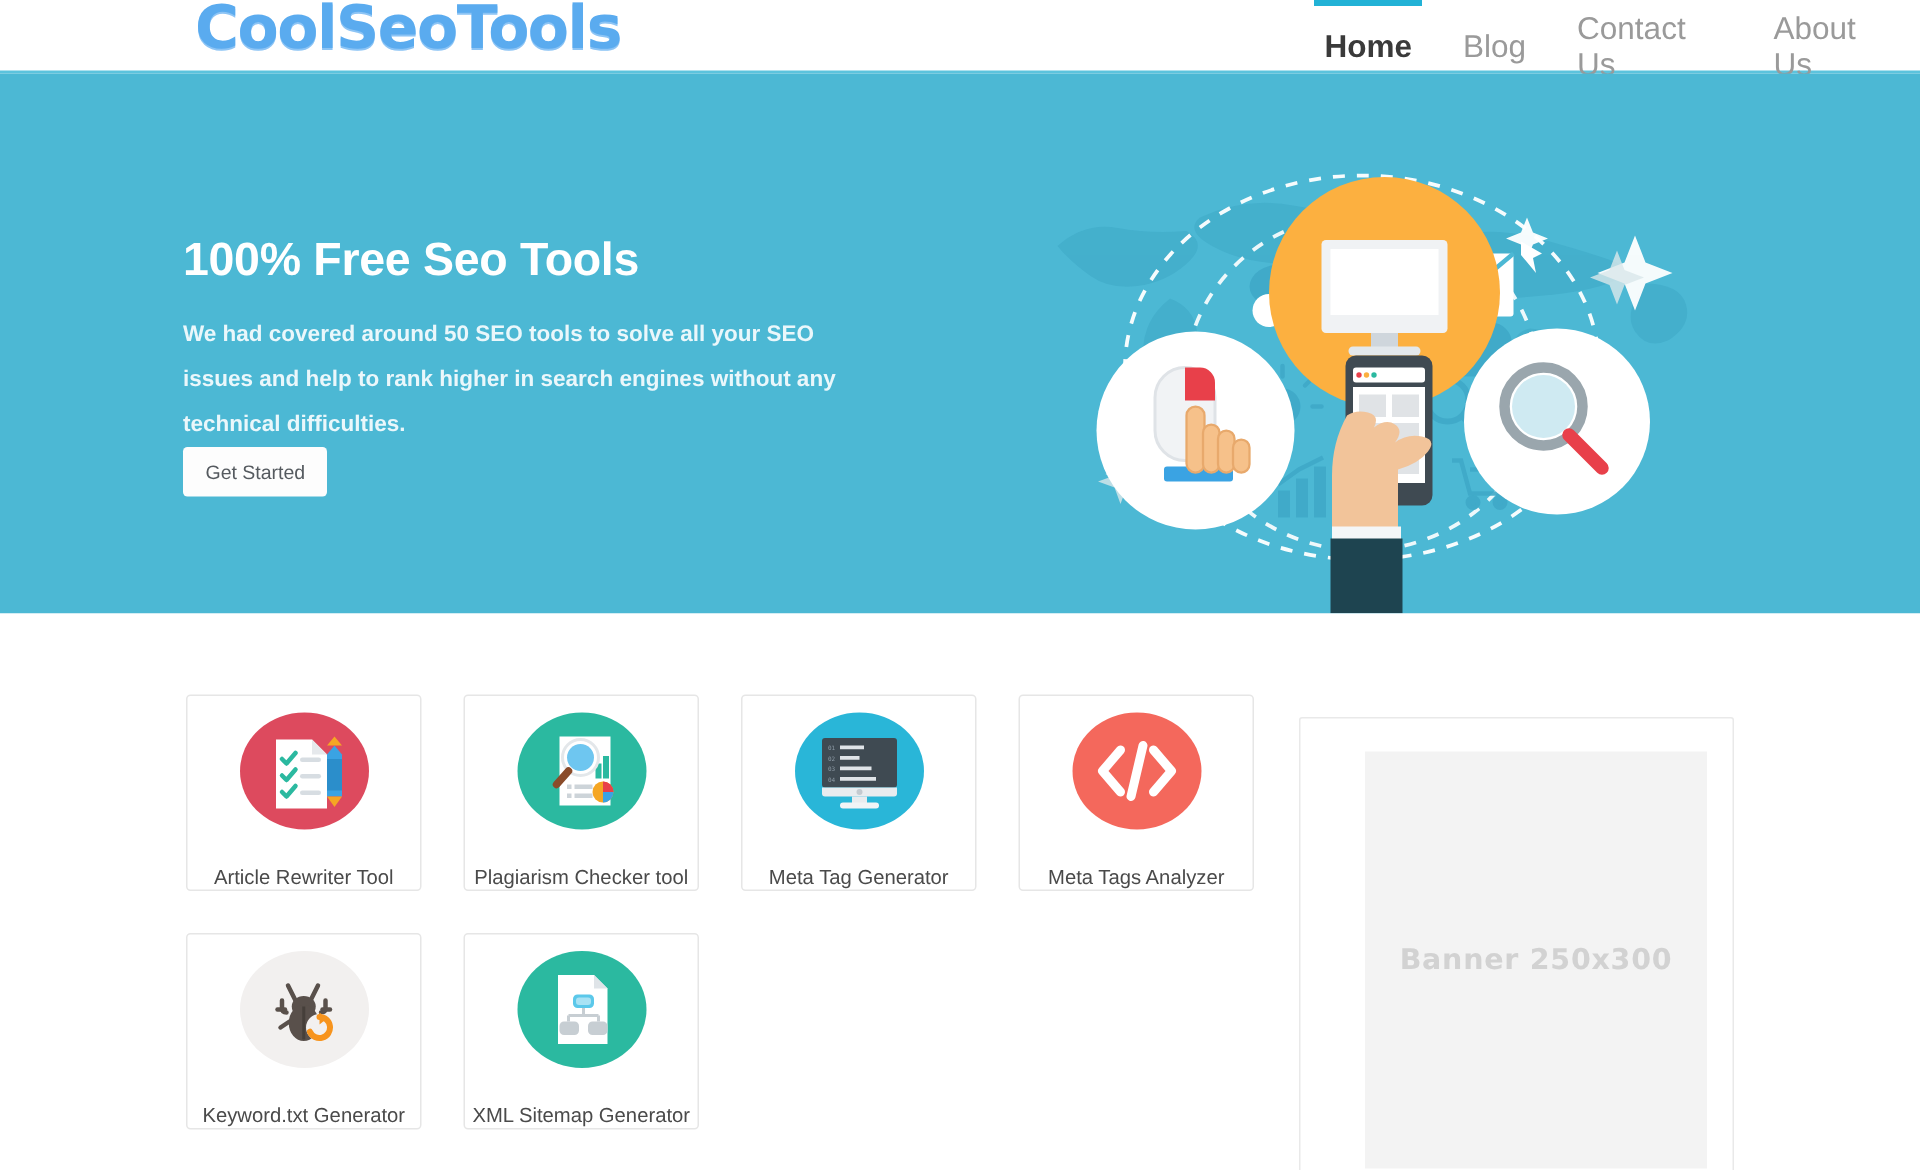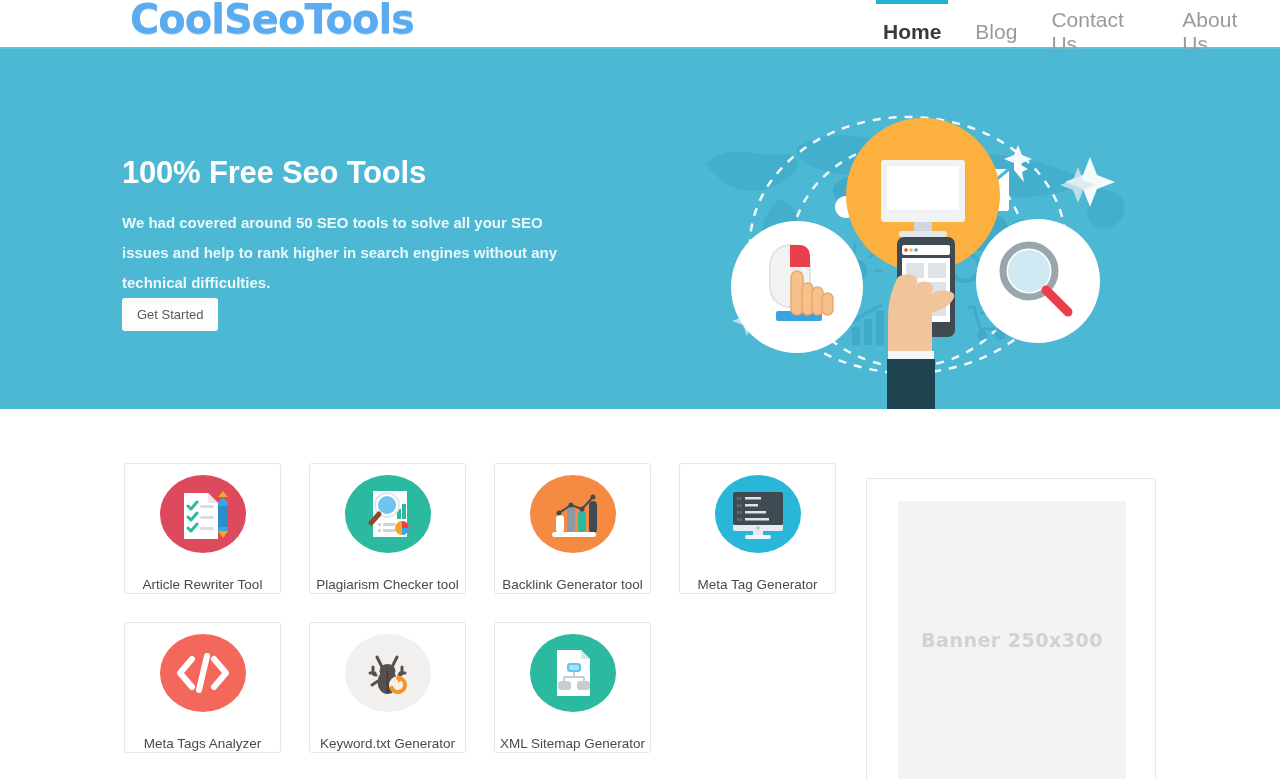--- a/index.html
+++ b/index.html
@@ -150,21 +150,21 @@
     position: absolute;
     left: 866px; top: 478px;
     width: 290px;
     height: 340px;
     border: 1px solid #e9e9e9;
     border-radius: 2px;
     background: #ffffff;
   }
   .banner-inner {
     position: absolute;
-    left: 31px; top: 22px;
+    left: 43px; top: 22px;
     width: 228px;
     height: 278px;
     background: #f3f3f3;
     display: flex;
     align-items: center;
     justify-content: center;
     font-family: "DejaVu Sans", sans-serif;
     font-size: 19px;
     font-weight: bold;
     color: #d2d2d2;
@@ -388,39 +388,20 @@
             <path d="M41 41 h7 a7 7 0 0 1 -7 7z" fill="#3aa3e3"></path>
           </g>
           <circle cx="26" cy="18" r="12" fill="#ffffff" stroke="#e3e7ea" stroke-width="2"></circle>
           <circle cx="26" cy="18" r="9" fill="#6ec6f0"></circle>
           <line x1="18" y1="27" x2="10" y2="36" stroke="#8a4b2a" stroke-width="5" stroke-linecap="round"></line>
         </svg>
       </div>
       <div class="card-label">Plagiarism Checker tool</div>
     </div>
 
-    <div class="card">
-      <div class="card-icon" style="background:#f58b42">
-        <svg width="54" height="54" viewBox="0 0 54 54">
-          <rect x="10" y="28" width="8" height="18" rx="4" fill="#ffffff"></rect>
-          <rect x="21" y="20" width="8" height="26" rx="4" fill="#8d9aa5"></rect>
-          <rect x="32" y="24" width="8" height="22" rx="4" fill="#2bb9a0"></rect>
-          <rect x="43" y="14" width="8" height="32" rx="4" fill="#3f4a52"></rect>
-          <rect x="6" y="45" width="44" height="5" rx="2.5" fill="#ffffff"></rect>
-          <polyline points="13,26 25,18 36,22 47,10" fill="none" stroke="#3f4a52" stroke-width="2"></polyline>
-          <g fill="#3f4a52">
-            <circle cx="13" cy="26" r="2.5"></circle>
-              <circle cx="25" cy="18" r="2.5"></circle>
-            <circle cx="36" cy="22" r="2.5"></circle>
-              <circle cx="47" cy="10" r="2.5"></circle>
-          </g>
-        </svg>
-      </div>
-      <div class="card-label">Backlink Generator tool</div>
-    </div>
 
     <div class="card">
       <div class="card-icon" style="background:#29b6d8">
         <svg width="58" height="54" viewBox="0 0 58 54">
           <rect x="4" y="5" width="50" height="33" rx="2" fill="#3f4a52"></rect>
           <g fill="#8d9aa5" font-family="DejaVu Sans Mono, monospace" font-size="4">
             <text x="8" y="13">01</text>
               <text x="8" y="20">02</text>
             <text x="8" y="27">03</text>
               <text x="8" y="34">04</text>

